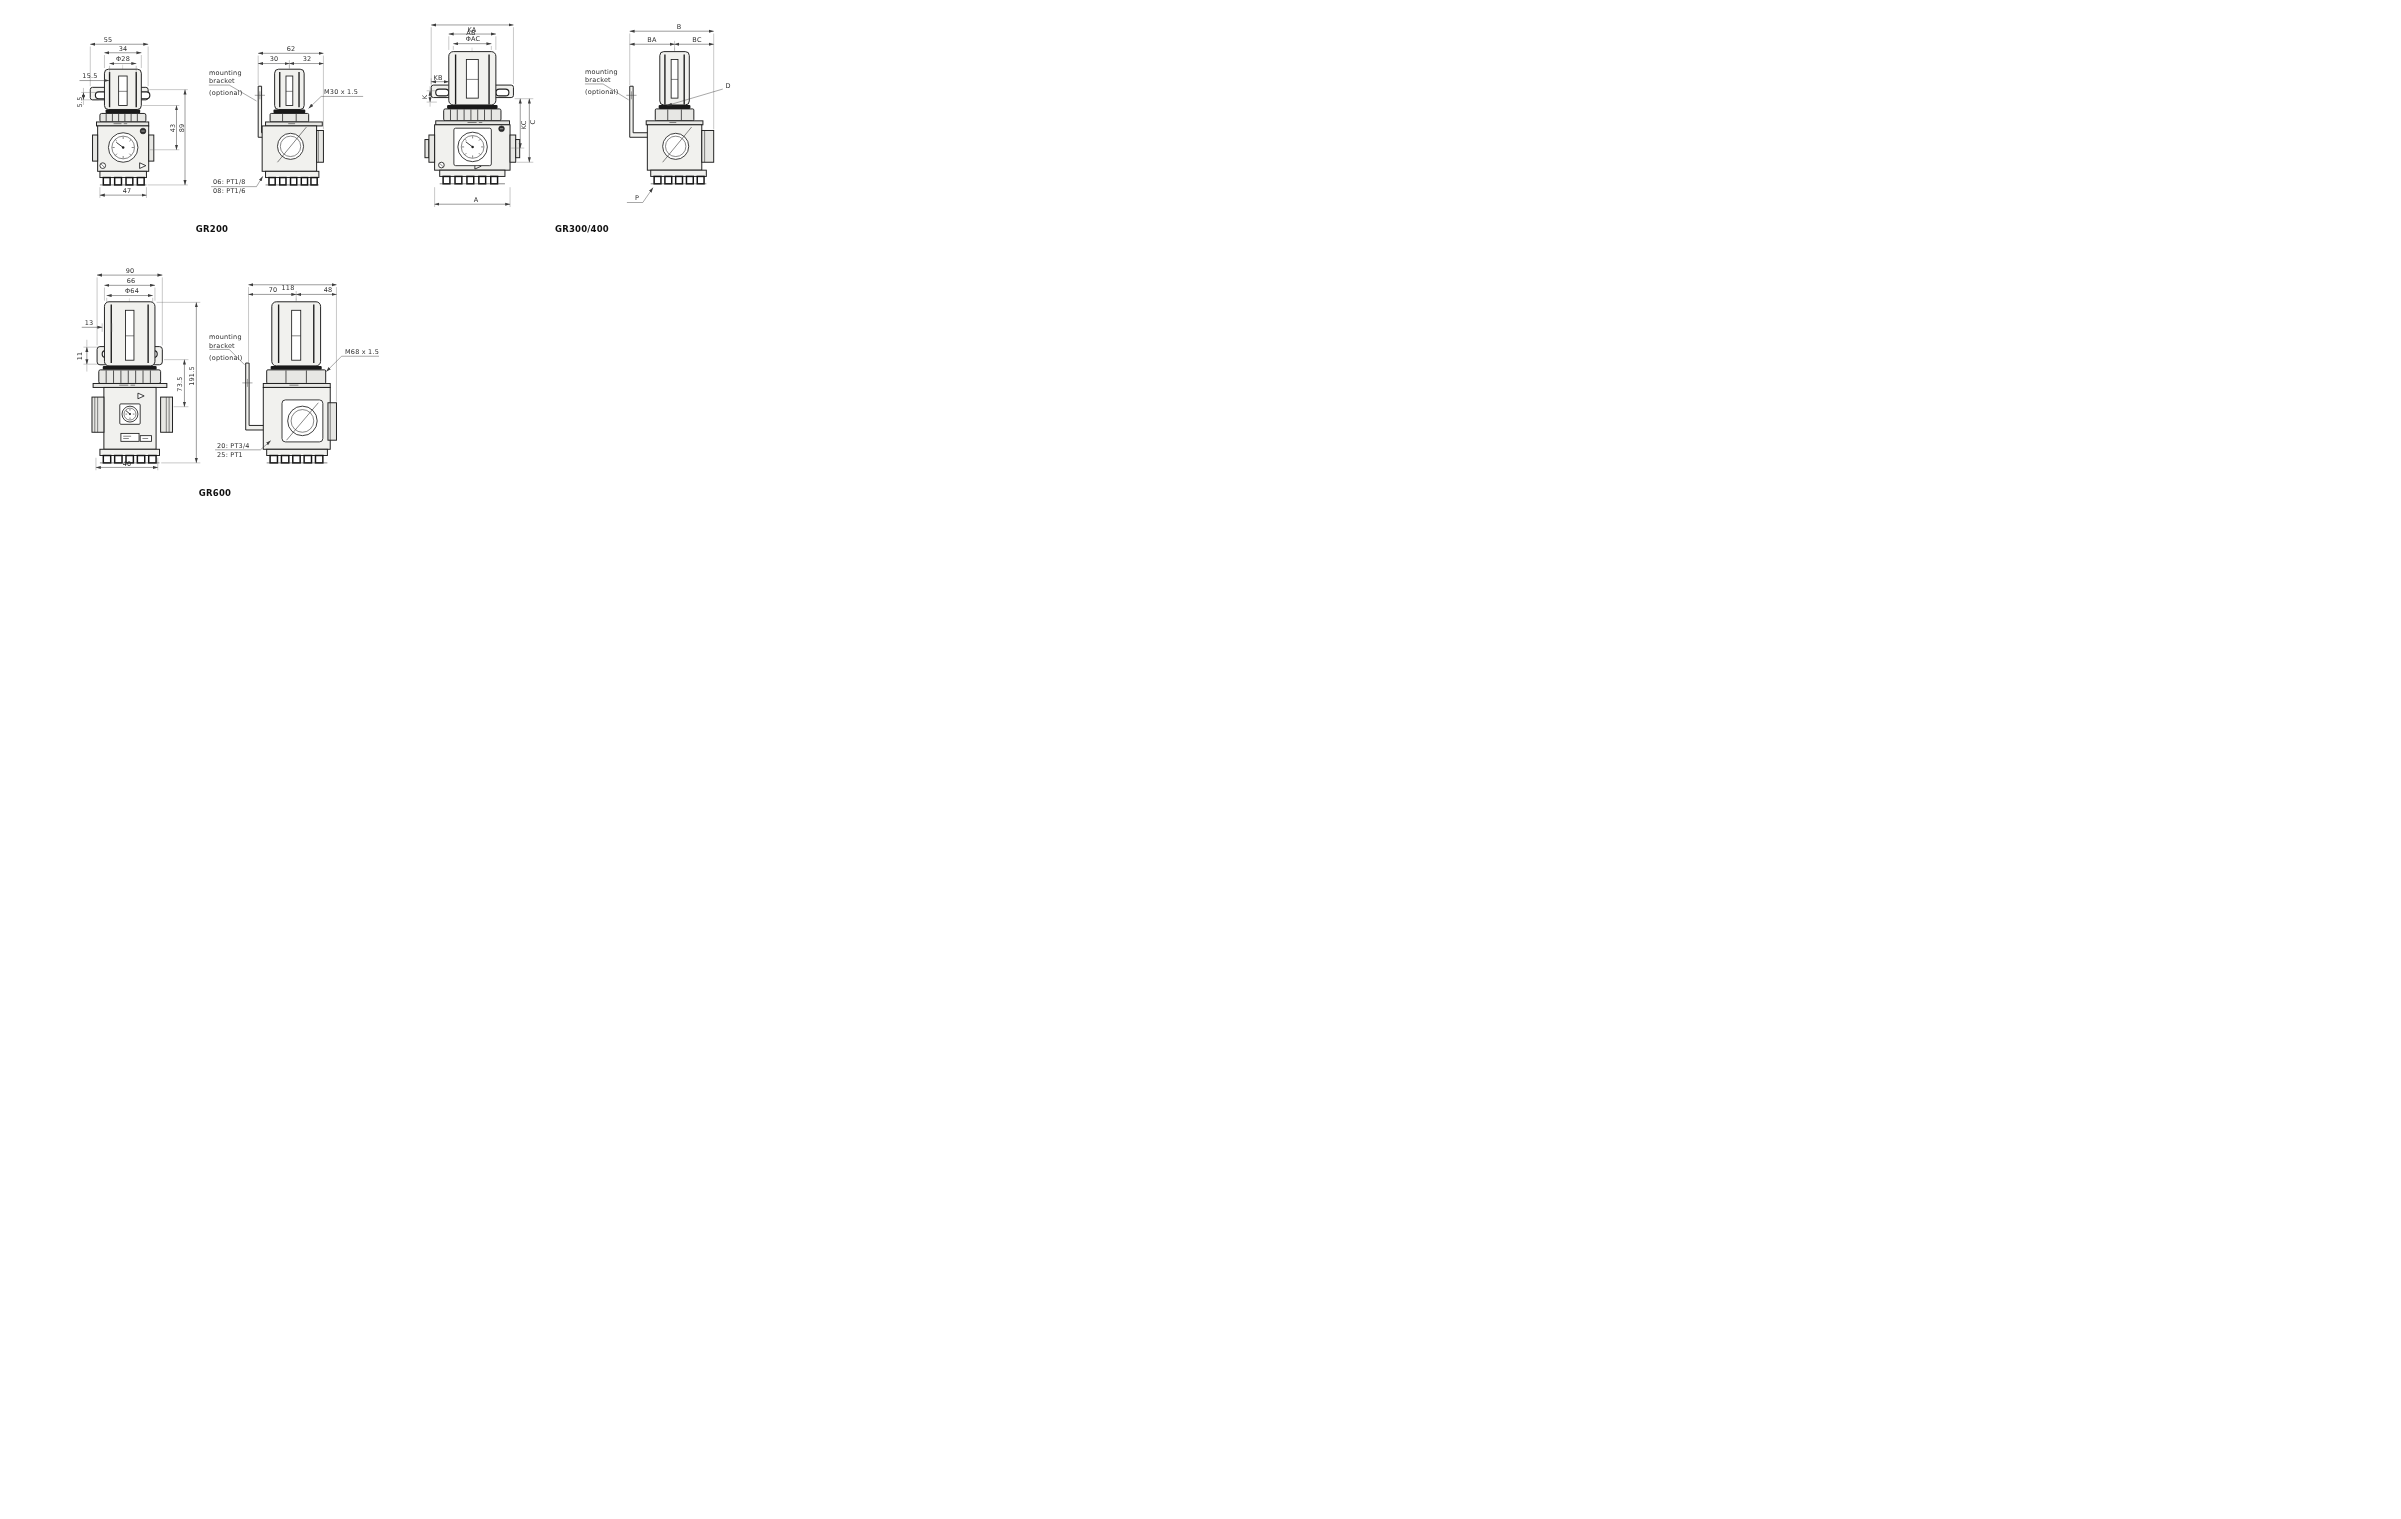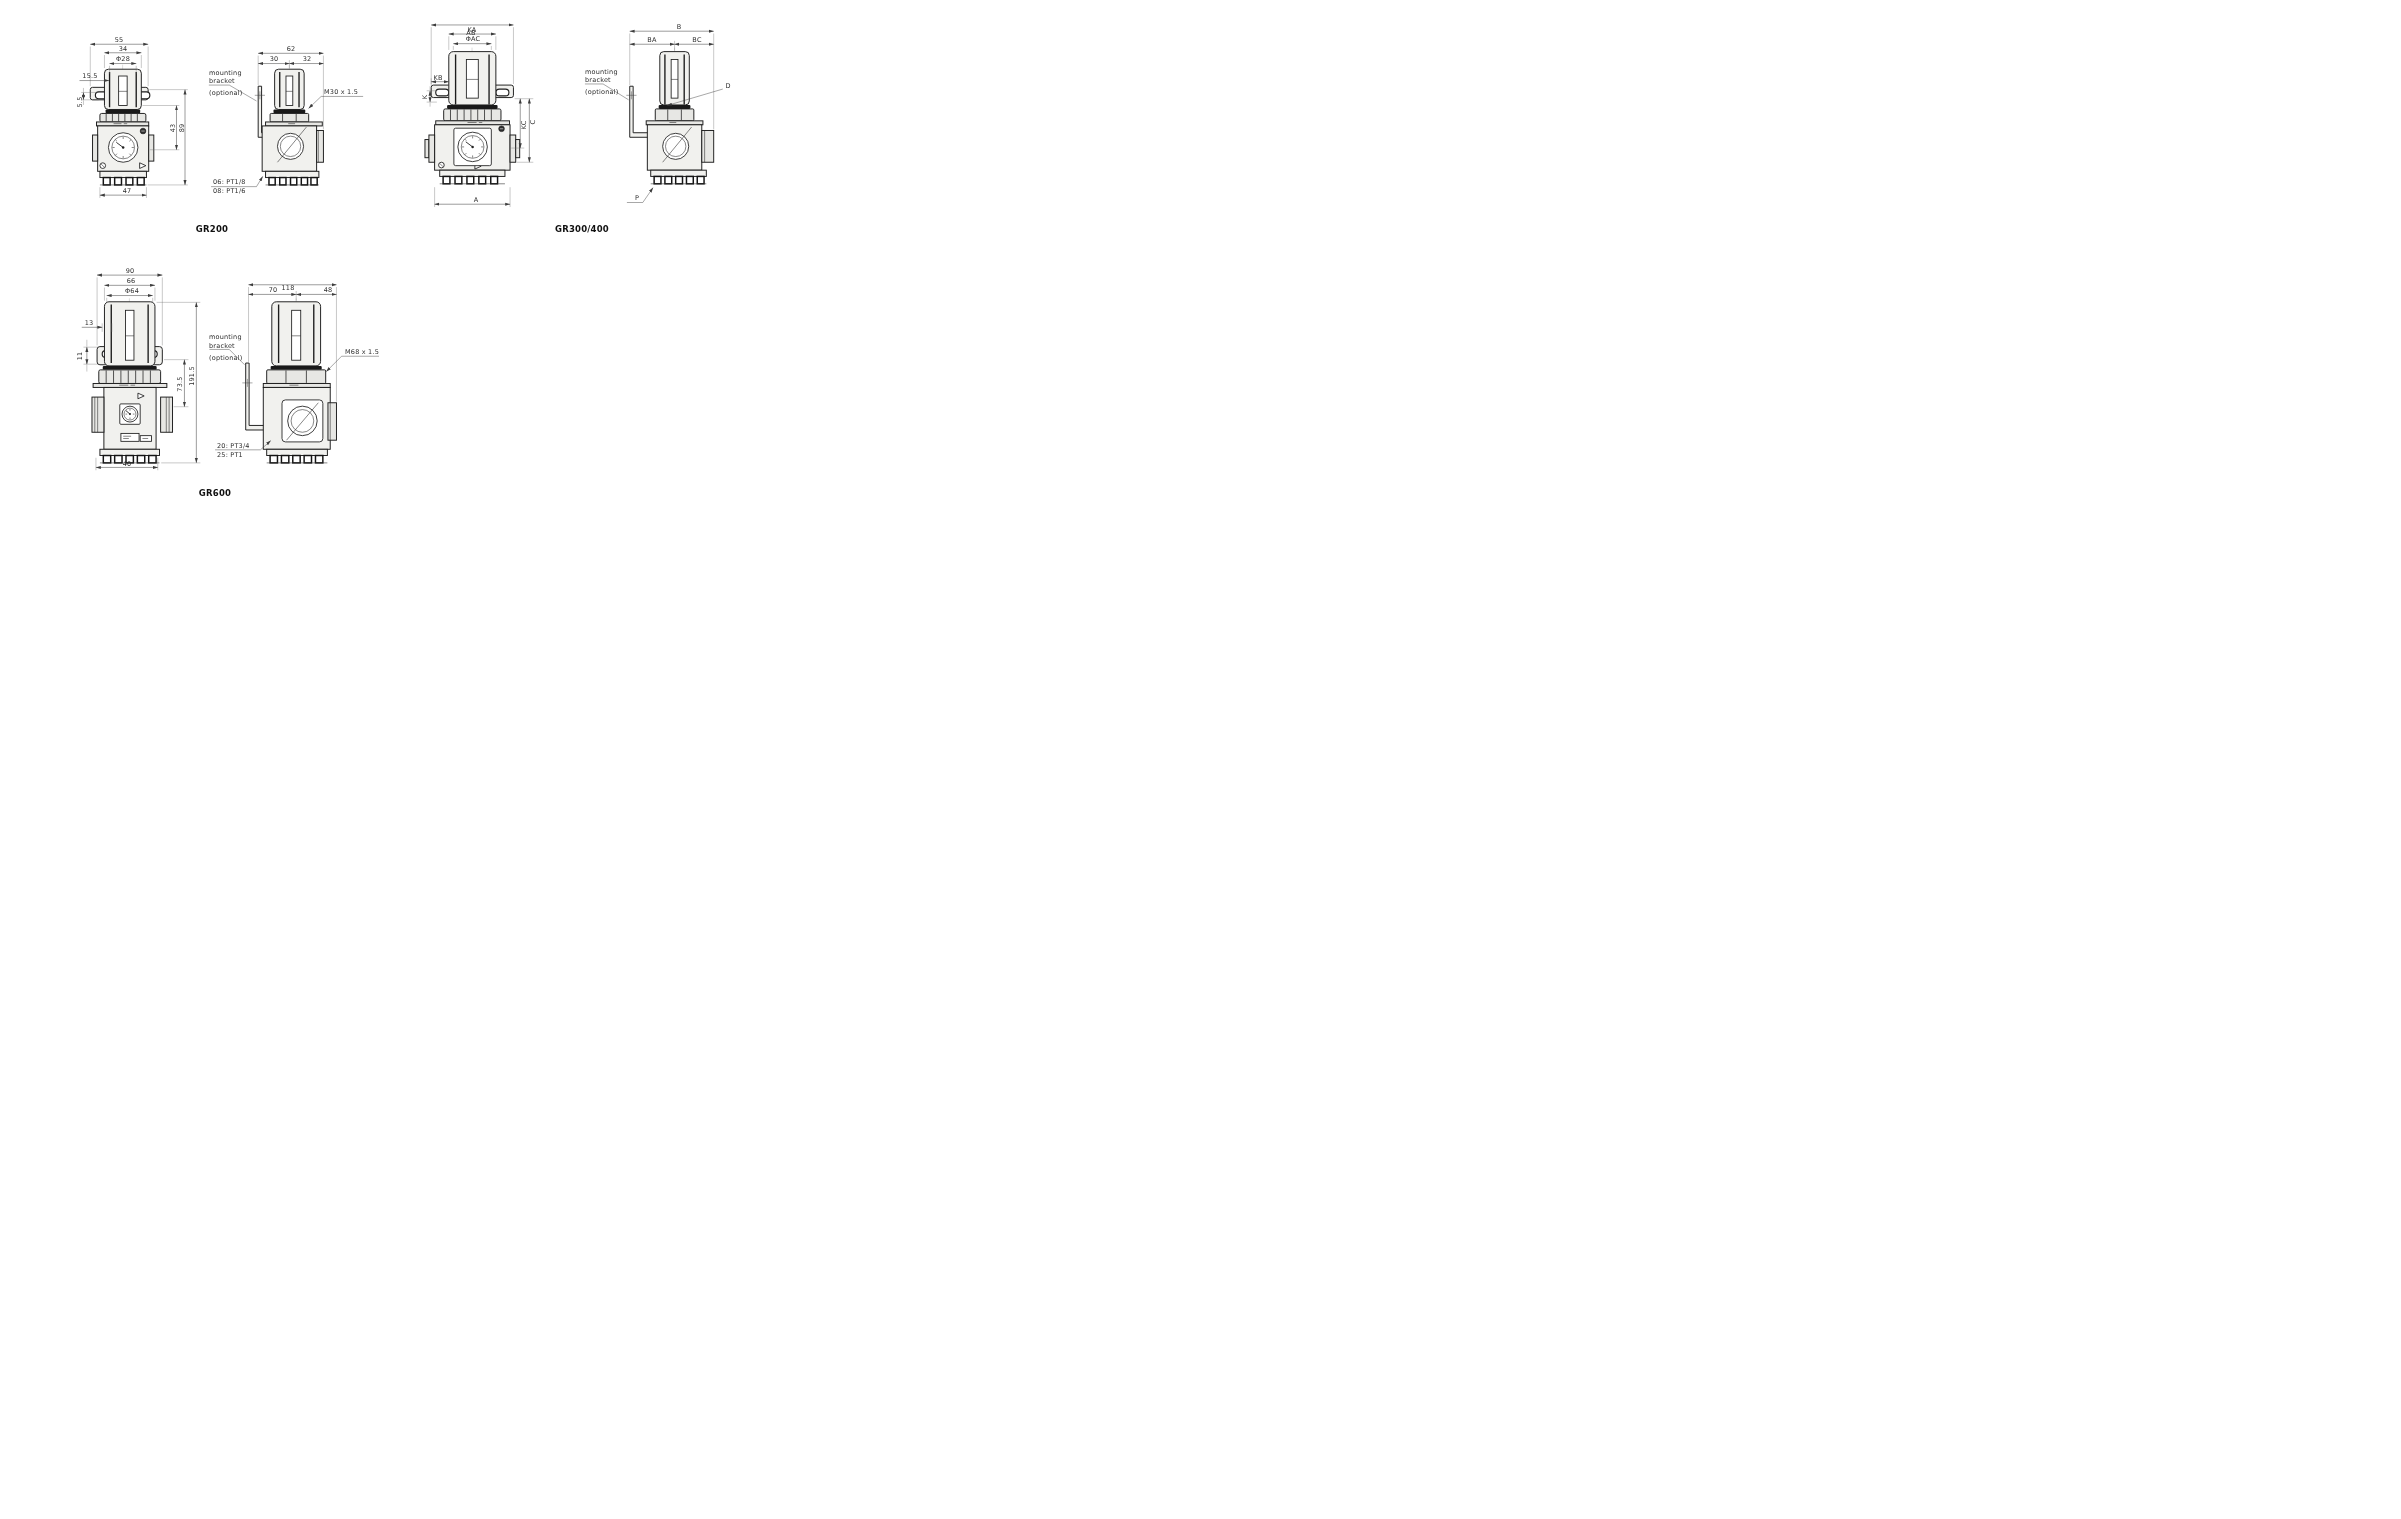--- a/index.html
+++ b/index.html
@@ -385,21 +385,21 @@
         <path class="dim" d="M522,519 H593"></path>
     <path class="ext" d="M522,513 V530"></path>
     <path class="t08" d="M369,616 H404 L431,643"></path>
     <path class="ul" d="M602,628 H668"></path>
         <path class="ldr" d="M602,628 L575,655"></path>
     <path class="ul" d="M379,793 H459"></path>
         <path class="ldr" d="M459,793 L477,777"></path>
   </g>
 </svg>
 
-<div class="lbl" style="left:119px;top:40px">55</div>
+<div class="lbl" style="left:108px;top:40px">55</div>
 <div class="lbl" style="left:123px;top:49px">34</div>
 <div class="lbl" style="left:123px;top:59px">Φ28</div>
 <div class="lbl" style="left:90px;top:76px">15.5</div>
 <div class="lbl v" style="left:80px;top:102px">5.5</div>
 <div class="lbl v" style="left:173px;top:128px">43</div>
 <div class="lbl v" style="left:182px;top:128px">89</div>
 <div class="lbl" style="left:127px;top:191px">47</div>
 
 <div class="lbl" style="left:291px;top:49px">62</div>
 <div class="lbl" style="left:274px;top:59px">30</div>

